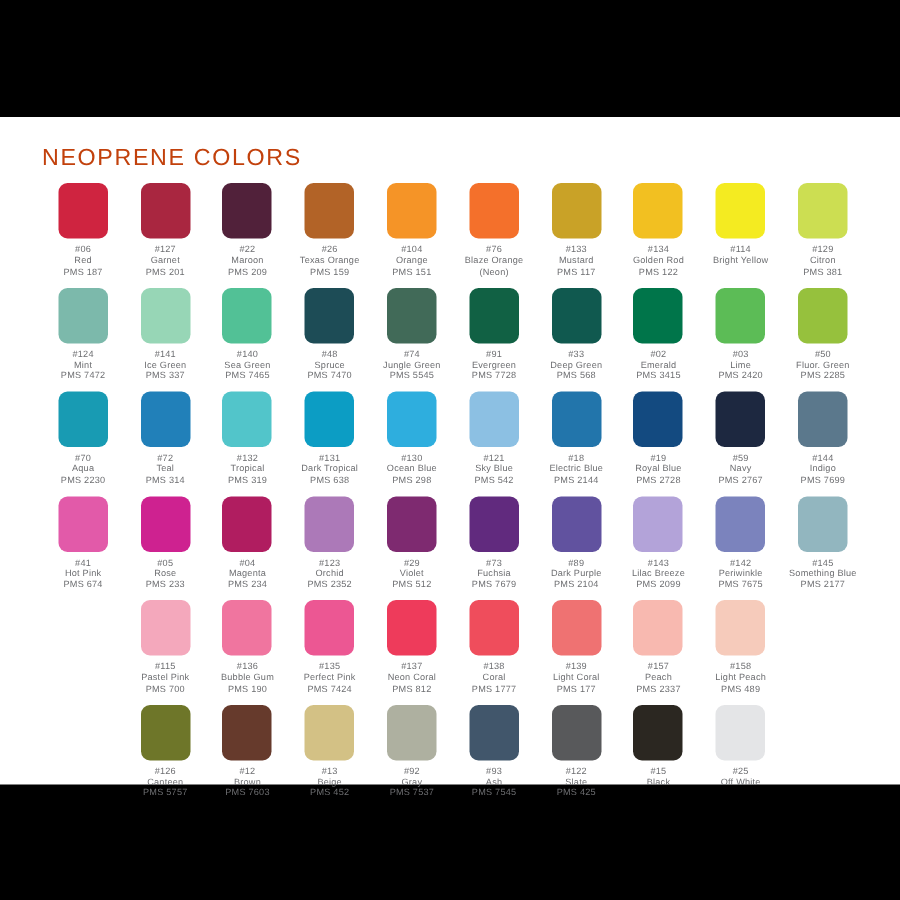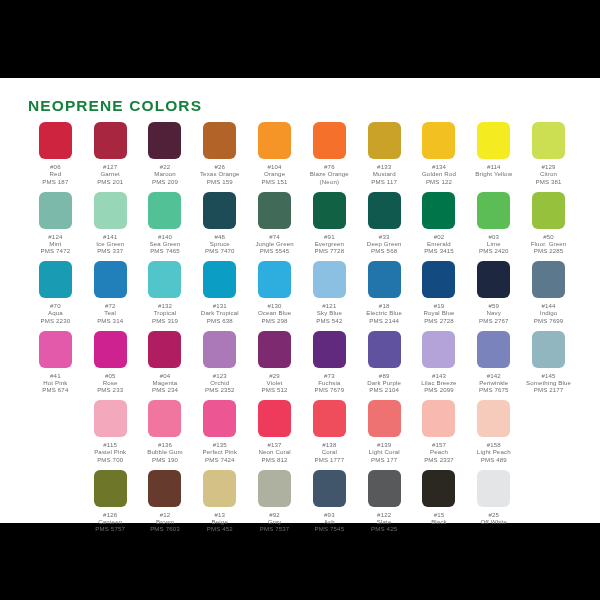--- a/index.html
+++ b/index.html
@@ -79,21 +79,21 @@
   .meta .num { display: block; }
   .meta .nm  { display: block; }
   .meta .pms { display: block; }
   .meta .nm2 { display: block; }
 </style>
 </head>
 <body>
 
 <div id="page" style="background: rgb(0, 0, 0);">
   <div id="card" style="background: rgb(255, 255, 255);">
-    <div id="title" style="color: #15803d; font-weight: bold;">NEOPRENE COLORS</div>
+    <div id="title" style="color: #c2410c;">NEOPRENE COLORS</div>
     <div id="grid">
         <div class="row">
           <div class="cell">
             <div class="swatch" style="background: rgb(207, 36, 64);"></div>
             <div class="meta" style="color: rgb(109, 110, 113);">
               <span class="num">#06</span>
               <span class="nm">Red</span>
               <span class="pms">PMS 187</span>
             </div>
           </div>

